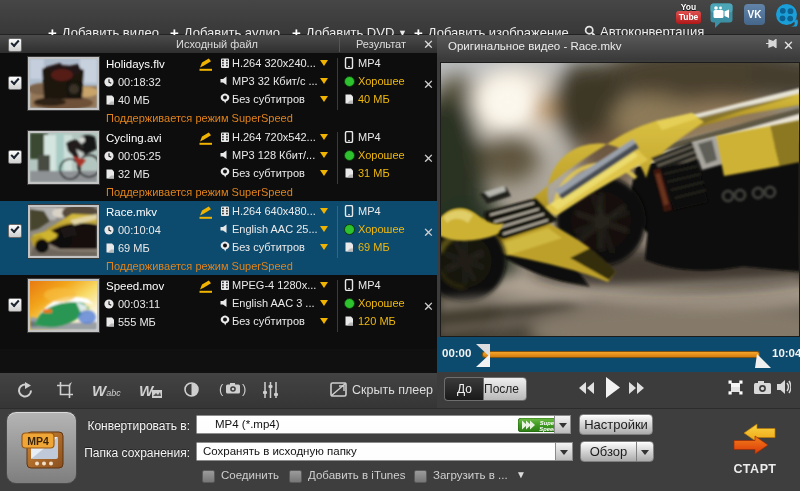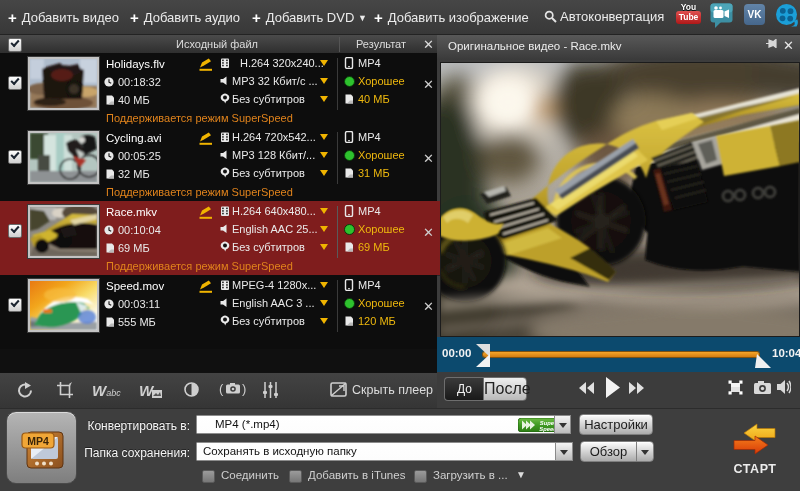--- a/index.html
+++ b/index.html
@@ -1,26 +1,26 @@
 <!DOCTYPE html>
 <html><head><meta charset="utf-8">
 <style>
   html,body{margin:0;padding:0;}
   body{width:800px;height:491px;overflow:hidden;font-family:"Liberation Sans",sans-serif;background:#3c3c3c;position:relative;}
   .abs{position:absolute;}
   
   #topbar{left:0;top:0;width:800px;height:34px;background:linear-gradient(#464646,#383838);border-bottom:1px solid #232323;}
-  .tb-item{position:absolute;top:0;height:34px;line-height:34px;color:#ebebeb;font-size:13px;white-space:nowrap;}
+  .tb-item{position:absolute;top:15px;height:34px;line-height:34px;color:#ebebeb;font-size:13px;white-space:nowrap;margin-left:40px;}
   .plus{color:#fff;font-size:15px;font-weight:bold;margin-right:5px;position:relative;top:1px;}
   
   #listpanel{left:0;top:35px;width:437px;height:373px;background:#101010;}
   #listhead{left:0;top:0;width:437px;height:19px;background:linear-gradient(#4b4b4b,#2d2d2d);border-bottom:1px solid #1a1a1a;}
   .hdtxt{position:absolute;top:3px;font-size:11px;color:#dcdcdc;}
   .row{position:absolute;left:0;width:437px;height:74px;background:#0d0d0d;border-bottom:1px solid #262626;}
-  .row.sel{background:#7f1d1d;padding-left:31px;}
+  .row.sel{background:#0c4a6e;}
   .cb{position:absolute;width:12px;height:12px;background:linear-gradient(#fdfdfd,#cfcfcf);border-radius:2px;border:1px solid #6a6a6a;}
   .cb:after{content:"";position:absolute;left:2px;top:1px;width:6px;height:3px;border-left:2px solid #1b2430;border-bottom:2px solid #1b2430;transform:rotate(-48deg);}
   .thumb{position:absolute;left:28px;top:4px;width:67px;height:49px;border:2px solid #c3c3c3;outline:1px solid #3a3a3a;}
   .fname{position:absolute;left:106px;top:5px;font-size:11.5px;color:#fff;}
   .d1{position:absolute;left:118px;font-size:11px;color:#e9e9e9;}
   .d2{position:absolute;left:232px;font-size:11px;color:#e9e9e9;white-space:nowrap;}
   .d3{position:absolute;left:358px;font-size:11px;color:#e9e9e9;}
   .gold{color:#eeb80e !important;}
   .tri{position:absolute;width:0;height:0;border-left:4.5px solid transparent;border-right:4.5px solid transparent;border-top:6px solid #f0b400;left:320px;}
   .vsep{position:absolute;left:337px;top:5px;width:1px;height:52px;background:#3a3a3a;}
@@ -160,21 +160,21 @@
     <svg class="ic" style="left:105px;top:42px;" width="10" height="10">
         <use href="#i-doc"></use>
       </svg>
       <div class="d1" style="top:41px;">40 МБ</div>
     <svg class="ic" style="left:199px;top:5px;" width="13" height="13">
         <use href="#i-pen"></use>
       </svg>
     <svg class="ic" style="left:220px;top:5px;" width="10" height="10">
         <use href="#i-film"></use>
       </svg>
-      <div class="d2" style="top:4px;margin-left:8px;">H.264 320x240...</div>
+      <div class="d2" style="top:4px;">H.264 320x240...</div>
       <div class="tri" style="top:7px;"></div>
     <svg class="ic" style="left:220px;top:23px;" width="8" height="10">
         <use href="#i-spk"></use>
       </svg>
       <div class="d2" style="top:22px;">MP3 32 Кбит/с ...</div>
       <div class="tri" style="top:25px;"></div>
     <svg class="ic" style="left:220px;top:40px;" width="10" height="11">
         <use href="#i-tag"></use>
       </svg>
       <div class="d2" style="top:40px;">Без субтитров</div>
@@ -580,21 +580,21 @@
   <svg style="position:absolute;left:38px;top:6px;" width="16" height="25" viewBox="0 0 16 25">
       <path d="M1 1 L15 1 L15 14 Z" fill="#dedede"></path>
       <path d="M1 24 L15 24 L15 11 Z" fill="#f2f2f2"></path>
     </svg>
   <svg style="position:absolute;left:318px;top:16px;" width="17" height="16" viewBox="0 0 17 16">
       <path d="M2 1 L16 15 L0 15 Z" fill="#f0f0f0"></path>
     </svg>
 </div>
 <div class="abs" id="pcontrols">
   <div style="position:absolute;left:7px;top:5px;width:39px;height:22px;background:linear-gradient(#3a3a3a,#191919);border:1px solid #6e6e6e;border-right:none;border-radius:4px 0 0 4px;color:#f0f0f0;font-size:12px;text-align:center;line-height:22px;">До</div>
-  <div style="position:absolute;left:46px;top:5px;width:42px;height:22px;background:linear-gradient(#efefef,#b9b9b9);border:1px solid #6e6e6e;border-radius:0 4px 4px 0;color:#222;font-size:16px;text-align:left;line-height:22px;">После</div>
+  <div style="position:absolute;left:46px;top:5px;width:42px;height:22px;background:linear-gradient(#efefef,#b9b9b9);border:1px solid #6e6e6e;border-radius:0 4px 4px 0;color:#222;font-size:12px;text-align:left;line-height:22px;">После</div>
   <svg style="position:absolute;left:141px;top:8px;" width="16" height="16" viewBox="0 0 16 16">
       <path d="M8 2 L8 14 L1 8 Z M16 2 L16 14 L9 8 Z" fill="#e0e0e0"></path>
     </svg>
   <svg style="position:absolute;left:168px;top:5px;" width="15" height="21" viewBox="0 0 15 21">
       <path d="M1 0 L15 10.5 L1 21 Z" fill="#f2f2f2"></path>
     </svg>
   <svg style="position:absolute;left:192px;top:8px;" width="16" height="16" viewBox="0 0 16 16">
       <path d="M0 2 L0 14 L7 8 Z M8 2 L8 14 L15 8 Z" fill="#e0e0e0"></path>
     </svg>
   <svg style="position:absolute;left:291px;top:8px;" width="15" height="15" viewBox="0 0 15 15">

